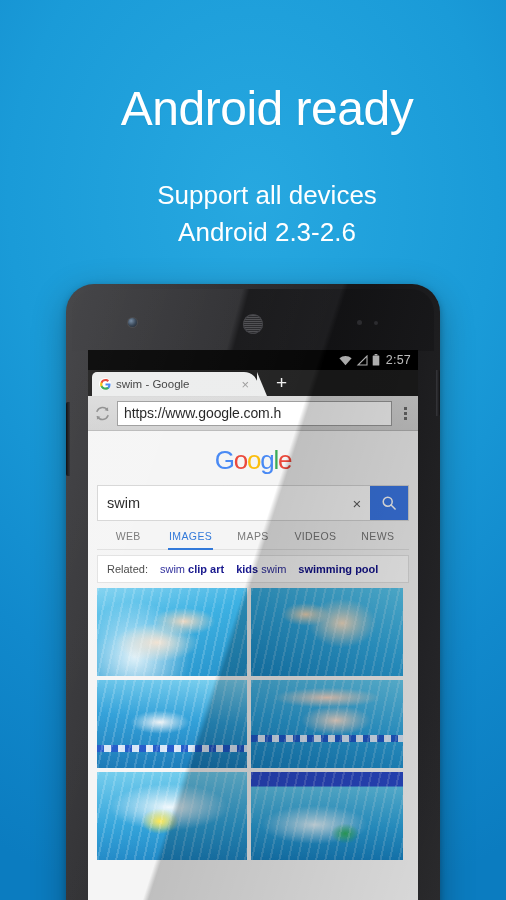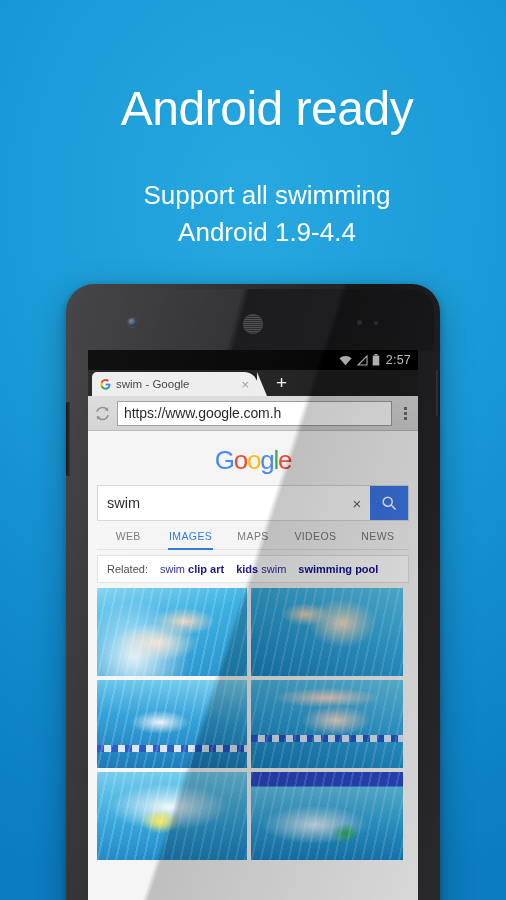--- a/index.html
+++ b/index.html
@@ -362,22 +362,22 @@
     background: repeating-linear-gradient(102deg, rgba(255,255,255,0.16) 0 2px, rgba(255,255,255,0) 2px 9px);
   }
 </style>
 </head>
 <body>
 
 <div class="bg"></div>
 
 <div class="headline-block">
   <h1 class="headline">Android ready</h1>
-  <div class="sub-line sub1">Support all swimming</div>
-  <div class="sub-line sub2">Android 1.9-4.4</div>
+  <div class="sub-line sub1">Support all devices</div>
+  <div class="sub-line sub2">Android 2.3-2.6</div>
 </div>
 
 <div class="phone">
   <div class="phone-top-glass"></div>
   <div class="camera"></div>
   <div class="speaker"></div>
   <div class="sensor s1"></div>
   <div class="sensor s2"></div>
   <div class="vol-btn"></div>
   <div class="pwr-btn"></div>

